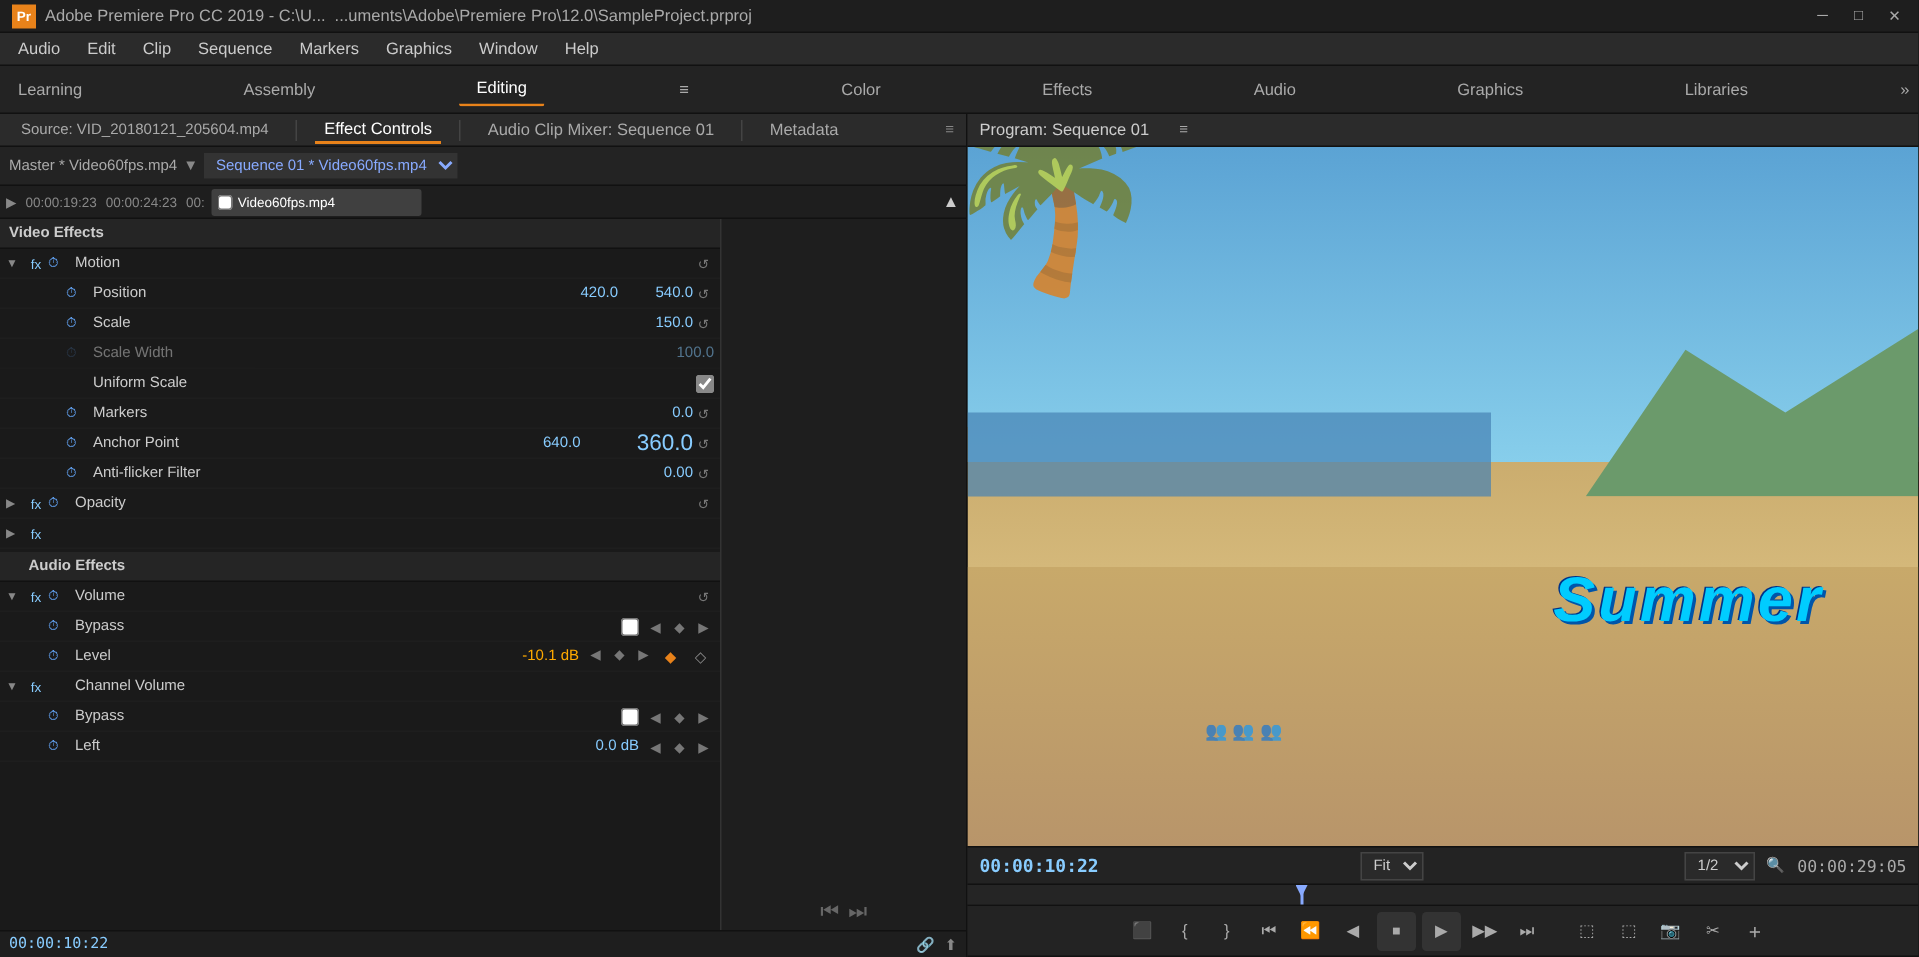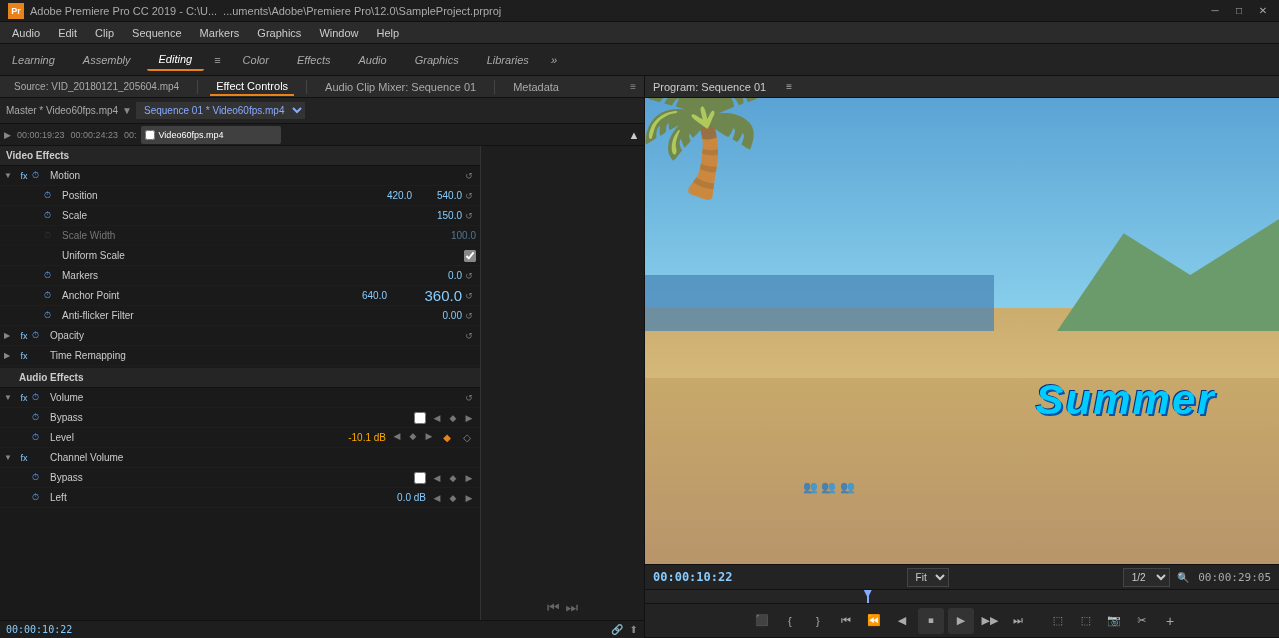--- a/index.html
+++ b/index.html
@@ -12,21 +12,21 @@
     .title-bar-controls { display: flex; gap: 8px; }
     .title-bar-btn { width: 16px; height: 16px; display: flex; align-items: center; justify-content: center; color: #aaa; font-size: 10px; cursor: pointer; }
     .adobe-icon { width: 16px; height: 16px; background: #e8821a; display: flex; align-items: center; justify-content: center; font-size: 9px; font-weight: bold; color: white; }
 
     
     .menu-bar { background: #2b2b2b; height: 22px; display: flex; align-items: center; padding: 0 4px; border-bottom: 1px solid #111; gap: 2px; }
     .menu-item { padding: 2px 8px; font-size: 11px; color: #ccc; cursor: pointer; border-radius: 2px; }
 
     
     .workspace-bar { background: #232323; height: 32px; display: flex; align-items: center; border-bottom: 1px solid #111; }
-    .workspace-tabs { display: flex; align-items: center; flex: 1; justify-content: flex-start; gap: 4px; font-style: italic; }
+    .workspace-tabs { display: flex; align-items: center; flex: 1; justify-content: space-between; gap: 4px; }
     .ws-tab { padding: 4px 12px; font-size: 11px; color: #aaa; cursor: pointer; border-radius: 2px; }
     .ws-tab.active { color: #fff; border-bottom: 2px solid #e8821a; }
     .ws-more { color: #aaa; padding: 4px 6px; cursor: pointer; }
 
     
     .main-layout { display: flex; height: calc(638px - 22px - 22px - 32px); }
 
     
     .left-panel { width: 645px; display: flex; flex-direction: column; border-right: 1px solid #111; }
 
@@ -261,21 +261,20 @@
             <span class="effect-name">Opacity</span>
             <div class="effect-icons">
               <span class="effect-icon-btn">↺</span>
             </div>
           </div>
 
           <div class="effect-row">
             <span class="effect-expand">▶</span>
             <span style="font-size:9px;color:#88ccff;width:16px;text-align:center;">fx</span>
             <span style="font-size:9px;color:transparent;width:14px;">⏱</span>
-            <span class="effect-name">Time Remapping</span>
           </div>
 
           <div class="section-header" style="margin-top:2px;padding-left:19px;">
             <span class="section-label">Audio Effects</span>
           </div>
 
           <div class="effect-row">
             <span class="effect-expand">▼</span>
             <span style="font-size:9px;color:#88ccff;width:16px;text-align:center;">fx</span>
             <span style="font-size:9px;color:#6af;width:14px;">⏱</span>

